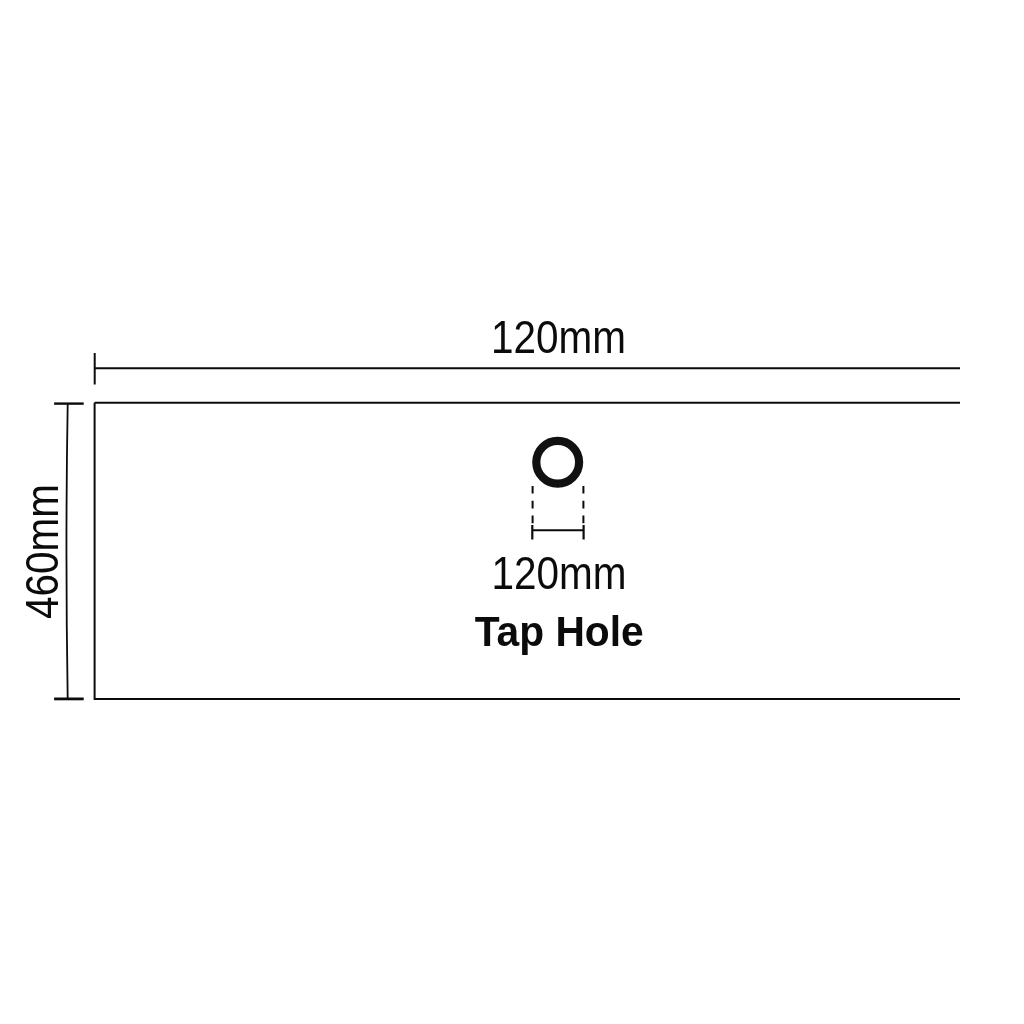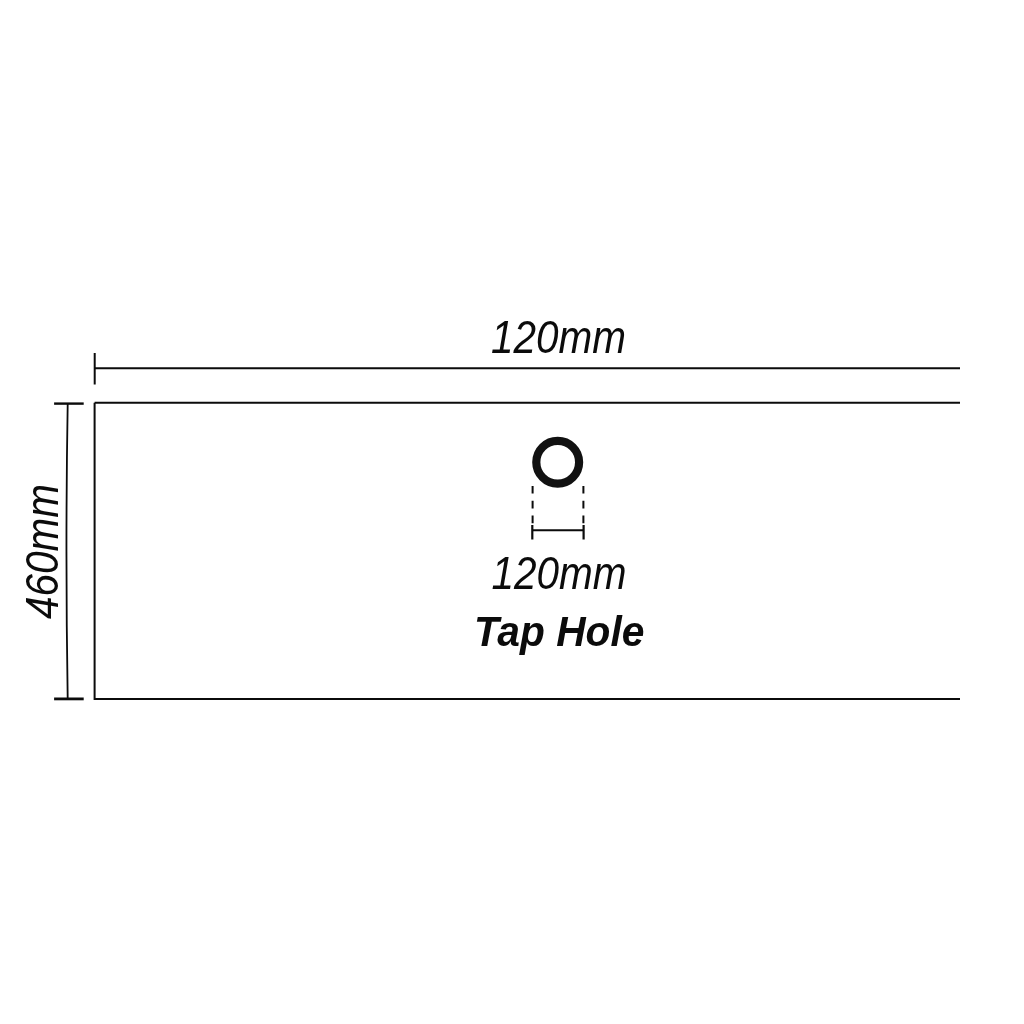--- a/index.html
+++ b/index.html
@@ -1,16 +1,16 @@
 <!DOCTYPE html>
 <html><head>
 <meta charset="utf-8">
 <style>
   html,body{margin:0;padding:0;background:#ffffff;}
-  .page{position:relative;width:960px;height:1024px;background:#ffffff;overflow:hidden;font-style:italic;}
+  .page{position:relative;width:960px;height:1024px;background:#ffffff;overflow:hidden;}
   text{font-family:"Liberation Sans",sans-serif;fill:#0b0b0b;}
 </style>
 </head>
 <body>
 <div class="page">
 <svg width="1024" height="1024" viewBox="0 0 1024 1024" xmlns="http://www.w3.org/2000/svg">
 
   <rect x="0" y="0" width="1024" height="1024" fill="#ffffff"></rect>
 
   <g transform="translate(558.5,352.8)">

